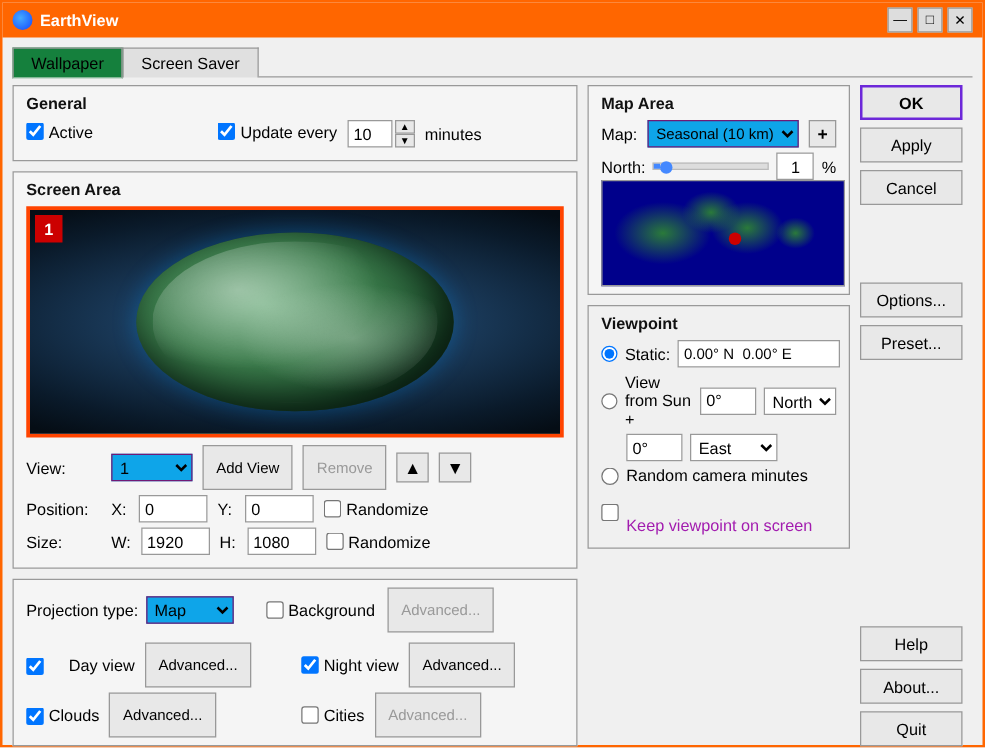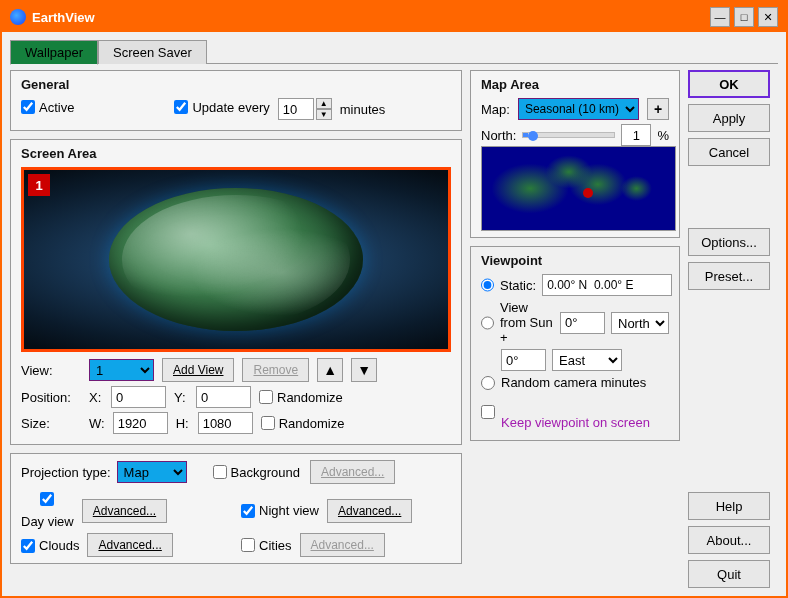--- a/index.html
+++ b/index.html
@@ -19,21 +19,21 @@
     .left-panel { flex: 1; display: flex; flex-direction: column; gap: 8px; }
     .right-panel { width: 90px; display: flex; flex-direction: column; gap: 6px; }
     .section { border: 1px solid #999; background: #f5f5f5; padding: 6px 10px; }
     .section-title { font-weight: bold; margin-bottom: 6px; color: #111; }
     .row { display: flex; align-items: center; gap: 8px; margin-bottom: 4px; }
     .label { min-width: 60px; }
     input[type="checkbox"] { width: 14px; height: 14px; }
     input[type="text"], input[type="number"] { border: 1px solid #999; background: white; padding: 2px 4px; height: 22px; }
     .num-input { width: 38px; }
     select { border: 1px solid #701a75; background: #0ea5e9; padding: 2px 2px; height: 22px; }
-    .btn { border: 1px solid #999; background: #e8e8e8; padding: 3px 10px; cursor: pointer; height: 24px; font-size: 12px; text-decoration: underline; }
+    .btn { border: 1px solid #999; background: #e8e8e8; padding: 3px 10px; cursor: pointer; height: 36px; font-size: 12px; }
     .screen-area { border: 1px solid #999; }
     .screen-image { width: 100%; height: 185px; background: linear-gradient(135deg, #111 0%, #1a2a4a 20%, #2a4a6a 35%, #3d7a6d 50%, #5a9a4a 60%, #2a5a3a 70%, #111 90%); border: 3px solid #ff4400; position: relative; overflow: hidden; }
     .screen-badge { position: absolute; top: 4px; left: 4px; background: #cc0000; color: white; font-weight: bold; width: 22px; height: 22px; display: flex; align-items: center; justify-content: center; font-size: 13px; }
     .earth-bg { position: absolute; inset: 0; background: radial-gradient(ellipse 80% 60% at 50% 50%, #3a6a8a 0%, #1a3a5a 40%, #0a1a2a 80%, #050d15 100%); }
     .earth-globe { position: absolute; top: 10%; left: 20%; width: 60%; height: 80%; background: radial-gradient(ellipse at 40% 40%, #6aaa7a, #3a7a4a 40%, #1a4a2a 70%, #0a2a1a); border-radius: 50%; box-shadow: inset -10px -10px 30px rgba(0,0,0,0.6), 0 0 20px rgba(0,150,255,0.3); }
     .earth-clouds { position: absolute; top: 5%; left: 5%; width: 90%; height: 90%; background: radial-gradient(ellipse at 30% 30%, rgba(255,255,255,0.4), transparent 50%), radial-gradient(ellipse at 70% 60%, rgba(255,255,255,0.3), transparent 40%); border-radius: 50%; }
     .arrow-btn { width: 26px; height: 24px; border: 1px solid #999; background: #e8e8e8; cursor: pointer; display: flex; align-items: center; justify-content: center; font-size: 14px; }
     .map-display { width: 195px; height: 85px; background: #00008b; border: 1px solid #999; position: relative; overflow: hidden; }
     .map-land { position: absolute; inset: 0; background: 
       radial-gradient(ellipse 20% 30% at 25% 50%, #2a7a3a, transparent),
@@ -167,21 +167,21 @@
             </select>
             <label style="display:flex; align-items:center; gap:4px; margin-left:20px; cursor:pointer;">
               <input type="checkbox" style="">
               <span>Background</span>
             </label>
             <button class="btn" style="color:#999; margin-left:4px;">Advanced...</button>
           </div>
 
           <div class="view-opts-grid">
             <div class="opt-adv-row">
-              <label style="display:flex; align-items:center; gap:8px; cursor:pointer;flex-direction:column;">
+              <label style="display:flex; align-items:flex-end; gap:20px; cursor:pointer;">
                 <input type="checkbox" checked="" style="">
                 <span>Day view</span>
               </label>
               <button class="btn" style="margin-left:4px; font-size:12px;">Advanced...</button>
             </div>
             <div class="opt-adv-row">
               <label style="display:flex; align-items:center; gap:4px; cursor:pointer;">
                 <input type="checkbox" checked="" style="">
                 <span>Night view</span>
               </label>

